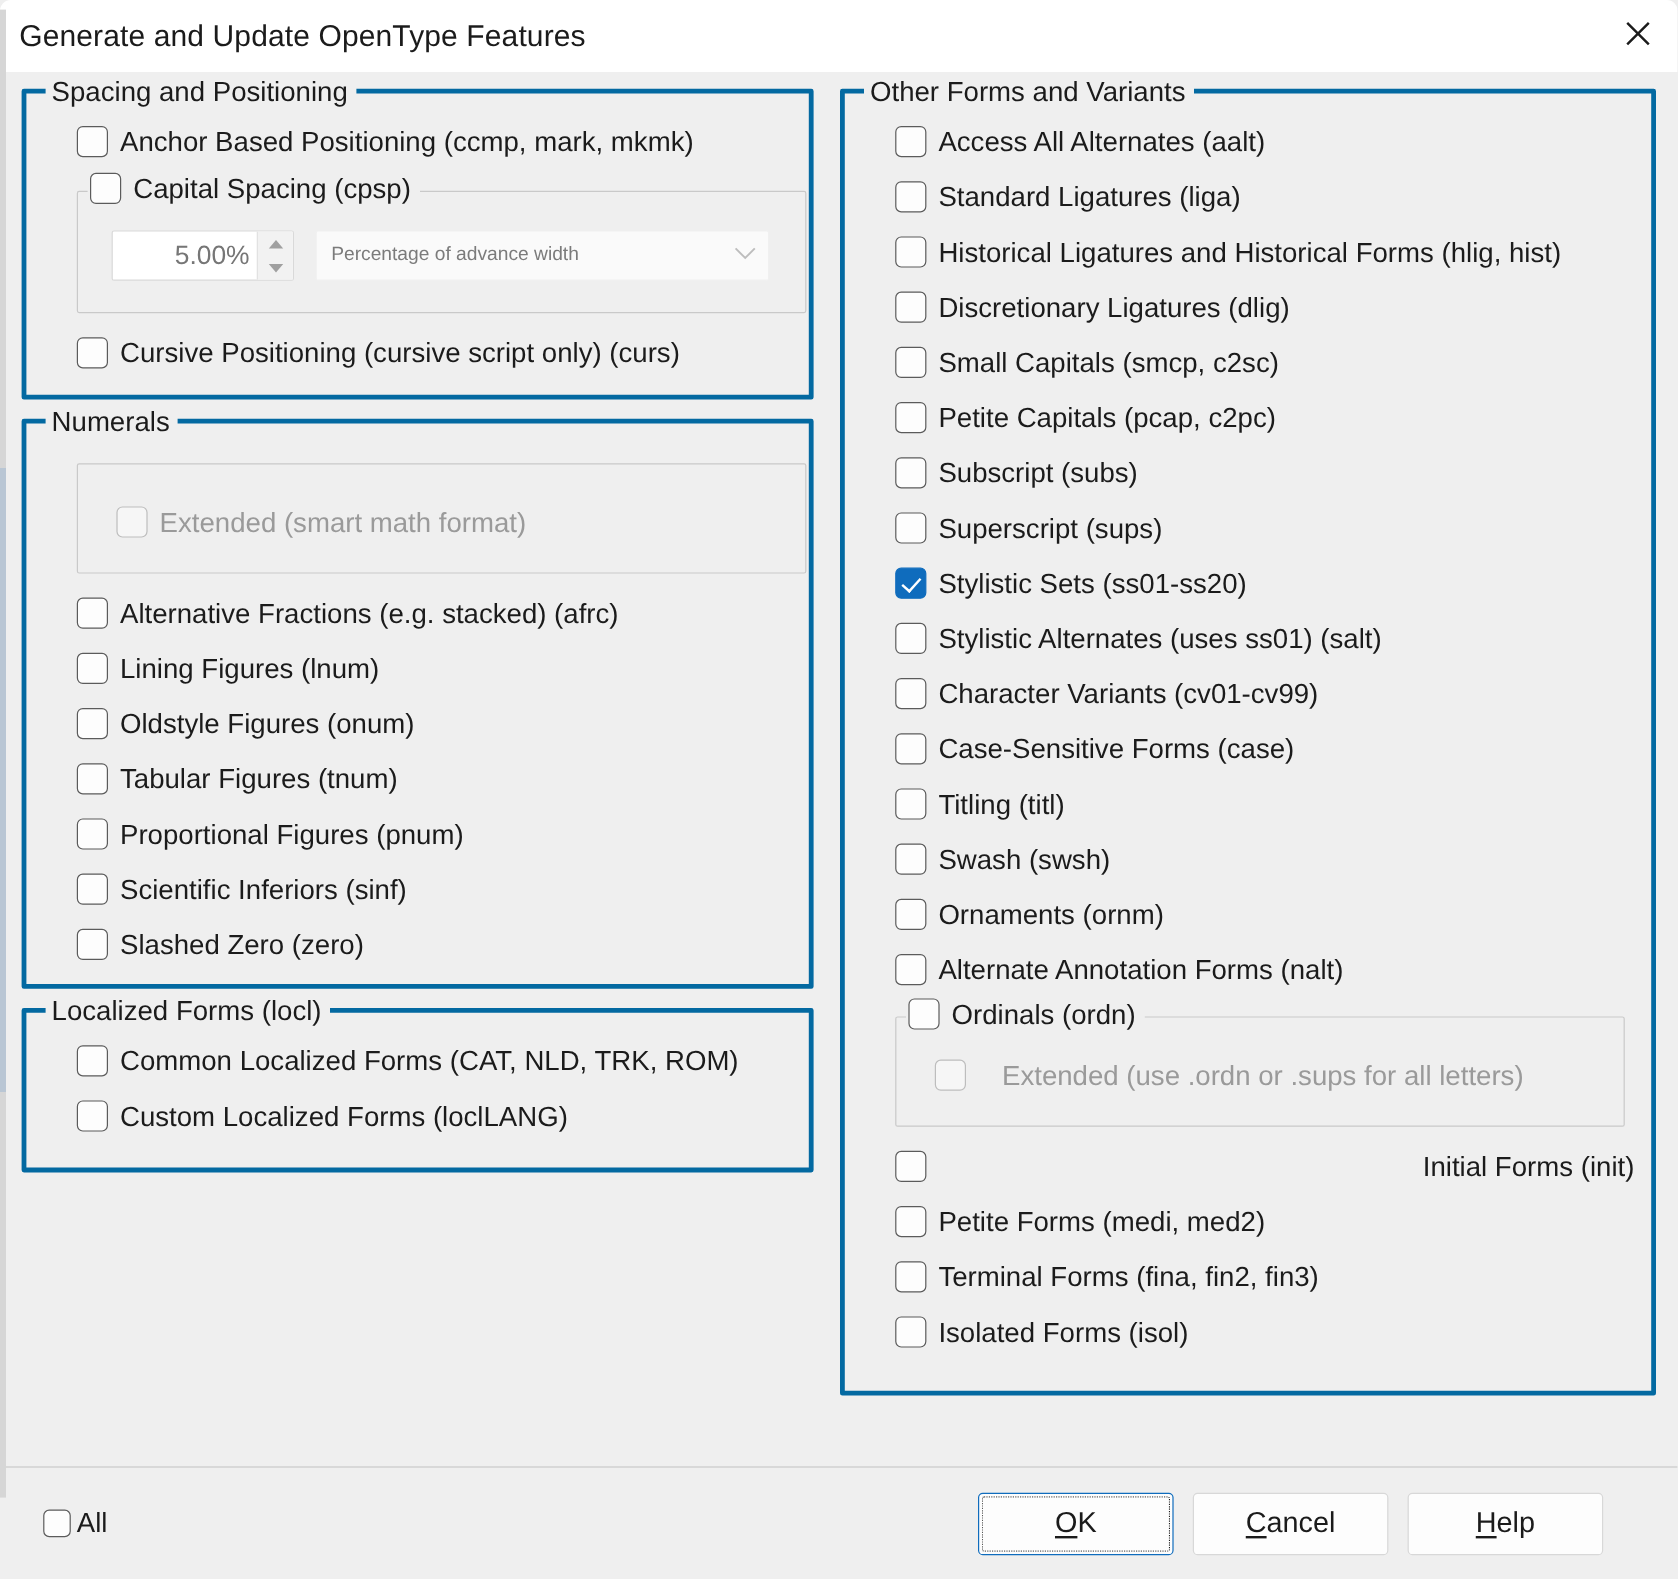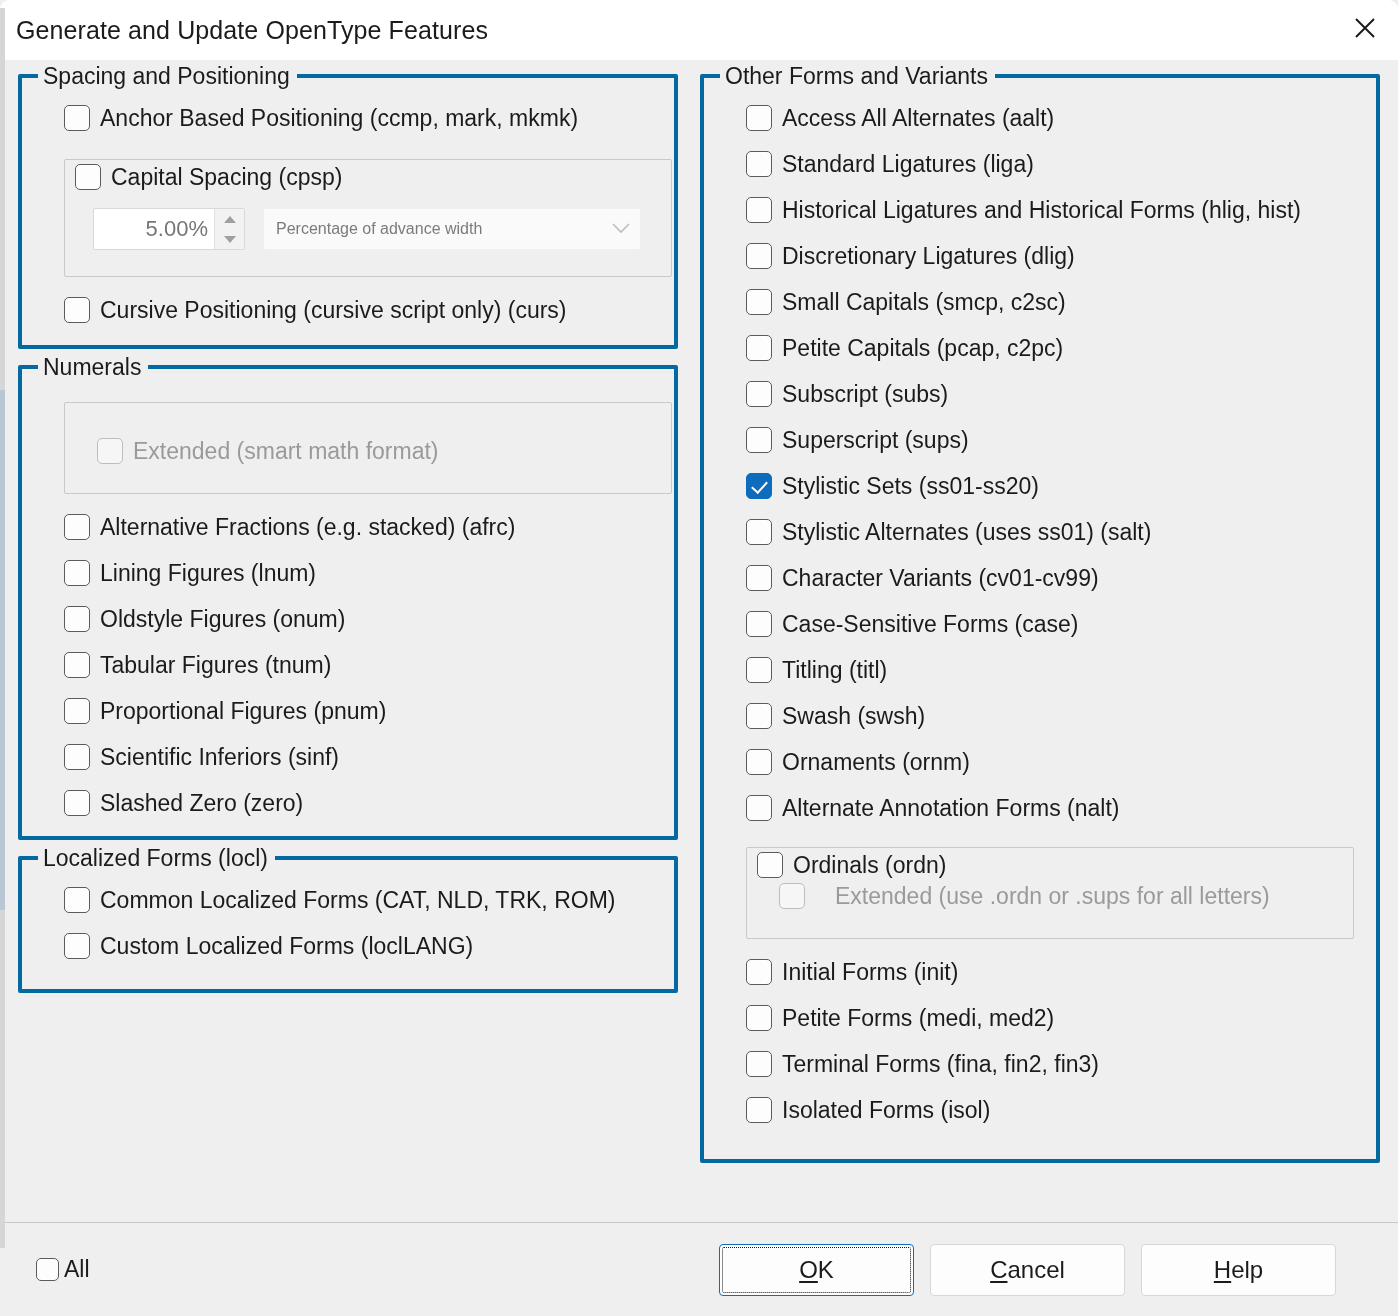--- a/index.html
+++ b/index.html
@@ -105,21 +105,20 @@
     margin: 6px 0 10px 28px;
     padding: 36px 14px 20px 14px;
   }
   .nested-head {
     position: absolute;
     top: -16px; left: 8px;
     background: #efefef;
     padding: 0 8px 0 2px;
     display: flex; align-items: center;
     white-space: nowrap;
-    margin-top: 20px;
   }
 
   
   .cbrow {
     display: flex;
     align-items: center;
     height: 46px;
     padding-left: 28px;
     white-space: nowrap;
     cursor: default;
@@ -159,21 +158,21 @@
     color: #1b1b1b;
     line-height: 1;
   }
   .cblabel.disabled { color: #9a9a9a; }
 
   
   .fieldrow {
     display: flex;
     align-items: flex-start;
     margin-left: 14px;
-    margin-top: 18px;
+    margin-top: 2px;
   }
   .spin {
     width: 152px; height: 42px;
     background: #ffffff;
     border: 1px solid #d9d9d9;
     display: flex; align-items: stretch;
     border-radius: 2px;
   }
   .spin-val {
     flex: 1 1 auto;
@@ -237,21 +236,21 @@
     border-radius: 5px;
     background: #fdfdfd;
     margin-right: 5px;
     flex: 0 0 23px;
     cursor: pointer;
   }
   .all-label { font-size: 23px; color: #1b1b1b; }
 
   .btns { margin-left: auto; display: flex; gap: 16px; }
   .btn {
-    width: 195px; height: 52px;
+    width: 163px; height: 52px;
     background: #fdfdfd;
     border: 1px solid #d8d8d8;
     border-radius: 4px;
     display: flex; align-items: center; justify-content: center;
     font-size: 24px;
     color: #1b1b1b;
     cursor: pointer;
   }
   .btn.focused {
     border: 1.6px solid #0f6cbd;
@@ -469,21 +468,21 @@
             <div class="nested-head">
               <div class="cbox"></div>
               <div class="cblabel">Ordinals (ordn)</div>
             </div>
             <div class="cbrow" style="padding-left:18px; height:40px;gap:20px;">
               <div class="cbox disabled"></div>
               <div class="cblabel disabled">Extended (use .ordn or .sups for all letters)</div>
             </div>
           </div>
 
-          <div class="cbrow" style="margin-top:6px;">
+          <div class="cbrow" style="margin-top:6px;justify-content:space-between;">
             <div class="cbox"></div>
             <div class="cblabel">Initial Forms (init)</div>
           </div>
           <div class="cbrow">
             <div class="cbox"></div>
             <div class="cblabel">Petite Forms (medi, med2)</div>
           </div>
           <div class="cbrow">
             <div class="cbox"></div>
             <div class="cblabel">Terminal Forms (fina, fin2, fin3)</div>

